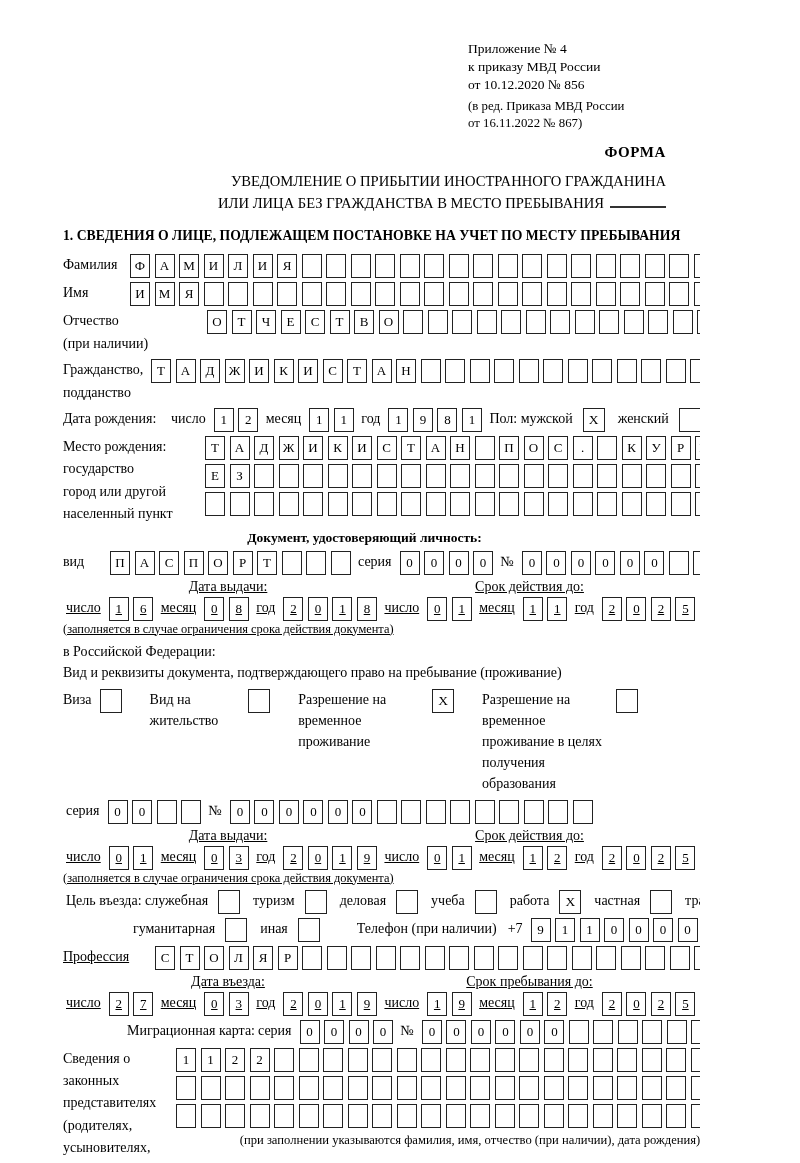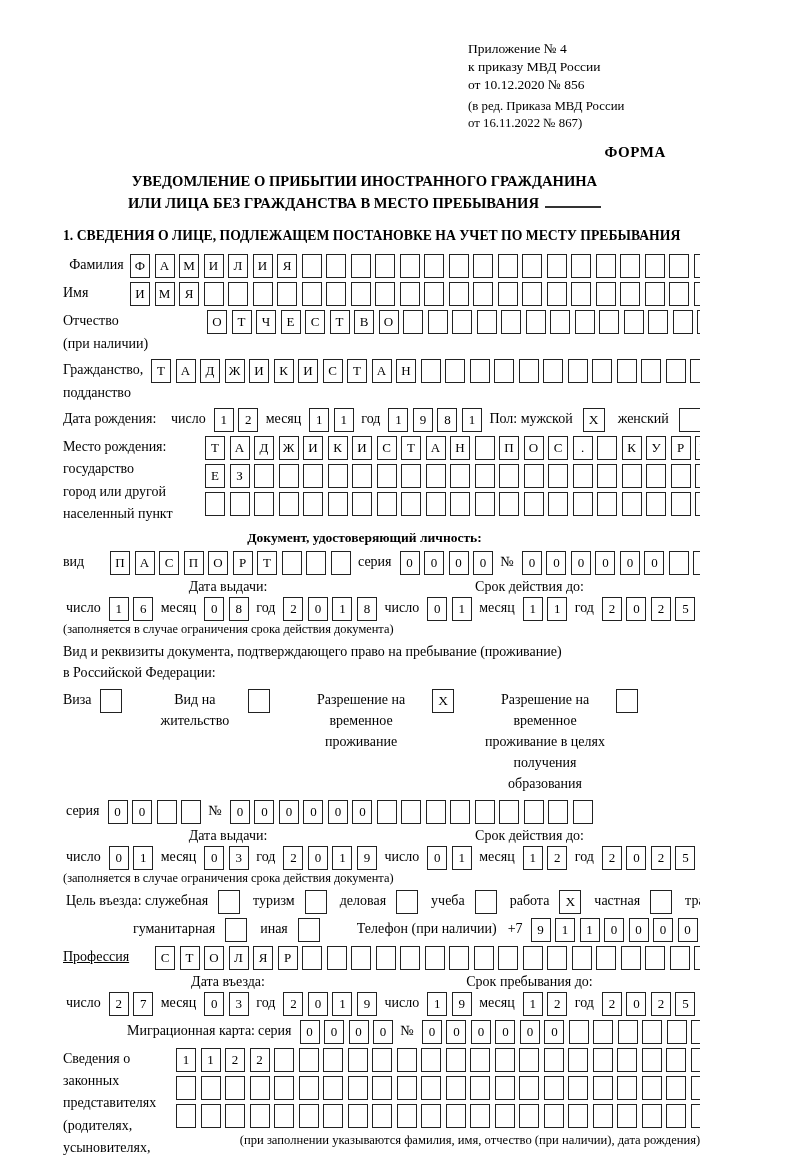--- a/index.html
+++ b/index.html
@@ -6,55 +6,55 @@
   .page{
     width:700px;height:1163px;box-sizing:border-box;overflow:hidden;
     background:#fff;color:#000;
     padding:40px 34px 14px 63px;
     font-family:"Liberation Serif","DejaVu Serif",serif;
   }
   
   .appendix{margin-left:auto;width:198px;font-size:13.5px;line-height:1.32;}
   .appendix-rev{margin-top:5px;font-size:12.8px;line-height:1.3;}
   .forma{margin-top:12px;text-align:right;font-weight:700;font-size:15px;letter-spacing:.6px;}
-  .title{margin-top:10px;text-align:center;font-weight:700;font-size:14.6px;line-height:1.5;}
+  .title{margin-top:10px;text-align:right;font-weight:400;font-size:14.6px;line-height:1.5;}
   .uline{display:inline-block;width:56px;height:2px;border-bottom:2px solid #333;margin-left:6px;vertical-align:baseline;}
   .section{margin-top:14px;margin-bottom:10px;font-weight:700;font-size:13.7px;white-space:nowrap;}
   
   .frow{display:flex;align-items:flex-start;margin-bottom:4px;}
   .flabel{flex:none;font-size:14px;line-height:1.6;white-space:pre-line;}
   .pt{flex:none;font-size:14px;margin:3px 8px 0 3px;white-space:nowrap;}
   .cellgrp{display:flex;flex:none;}
   .cell{flex:none;width:18px;height:22px;border:1.5px solid #222;margin-right:4.5px;
         display:flex;align-items:center;justify-content:center;font-size:13px;}
   .cbox{flex:none;width:20px;height:22px;border:1.5px solid #222;margin:0 10px 0 2px;
         display:flex;align-items:center;justify-content:center;font-size:13.5px;}
   .gap{flex:none;width:24px;}
   
   .center-caption{text-align:center;font-weight:700;font-size:13.5px;margin:1px 0 5px;}
   .text-block{font-size:14px;line-height:1.5;margin:3px 0 6px;}
   
-  .dates-block{margin-bottom:4px;}
+  .dates-block{margin-bottom:4px;text-decoration:underline;}
   .dates-head{display:flex;font-size:14px;margin-bottom:2px;}
   .dh-left{width:330px;text-align:center;}
   .dh-right{flex:1;text-align:center;}
   .dates-row{display:flex;align-items:flex-start;}
   .dhalf{display:flex;}
   .dhalf-left{width:330px;}
   .dates-caption{font-size:12.4px;text-align:left;margin:1px 0 3px;}
   
   .permits-row{display:flex;align-items:flex-start;margin:2px 0 6px;}
   .permit-item{display:flex;align-items:flex-start;margin-right:18px;}
-  .permit-label{font-size:14px;text-align:center;white-space:pre-line;line-height:1.5;margin-right:6px;}
+  .permit-label{font-size:14px;text-align:left;white-space:pre-line;line-height:1.5;margin-right:6px;}
   
   .mr-col{display:flex;flex-direction:column;}
   .cellrow{display:flex;margin-bottom:4px;}
   .mr-caption{font-size:12.6px;text-align:center;margin-top:1px;}
   
-  [data-name="row-surname"] .flabel{width:67px;text-align:center;}
+  [data-name="row-surname"] .flabel{width:67px;}
   [data-name="row-given-name"] .flabel{width:67px;}
   [data-name="row-patronymic"] .flabel{width:144px;}
   [data-name="row-citizenship"] .flabel{width:88px;}
   [data-name="row-birth-date"] .flabel{width:105px;}
   [data-name="row-birth-place"] .flabel{width:142px;}
   [data-name="row-identity-doc"] .flabel{width:47px;}
   [data-name="row-profession"] .flabel{width:92px;text-decoration:underline;}
   [data-name="row-migration-card"] .flabel{width:192px;text-align:right;}
   [data-name="row-legal-representatives"] .flabel{width:113px;}
   [data-name="row-entry-purpose-2"]{margin-left:67px;}
@@ -397,22 +397,22 @@
               <span class="cell" data-name="char-cell">2</span>
               <span class="cell" data-name="char-cell">0</span>
               <span class="cell" data-name="char-cell">2</span>
               <span class="cell" data-name="char-cell">5</span>
             </span>
           </div>
         </div>
         <div class="dates-caption" data-name="dates-footnote">(заполняется в случае ограничения срока действия документа)</div>
       </div>
       <div class="text-block" data-name="row-residence-doc-intro">
+        <div data-name="residence-doc-intro-line">в Российской Федерации:</div>
         <div data-name="residence-doc-intro-line">Вид и реквизиты документа, подтверждающего право на пребывание (проживание)</div>
-        <div data-name="residence-doc-intro-line">в Российской Федерации:</div>
       </div>
       <div class="permits-row" data-name="row-residence-permits">
         <div class="permit-item" data-name="permit-item">
           <div class="permit-label" data-name="permit-item-label">Виза</div>
           <span class="cbox" data-name="checkbox"></span>
         </div>
         <div class="permit-item" data-name="permit-item">
           <div class="permit-label" data-name="permit-item-label">Вид на жительство</div>
           <span class="cbox" data-name="checkbox"></span>
         </div>

